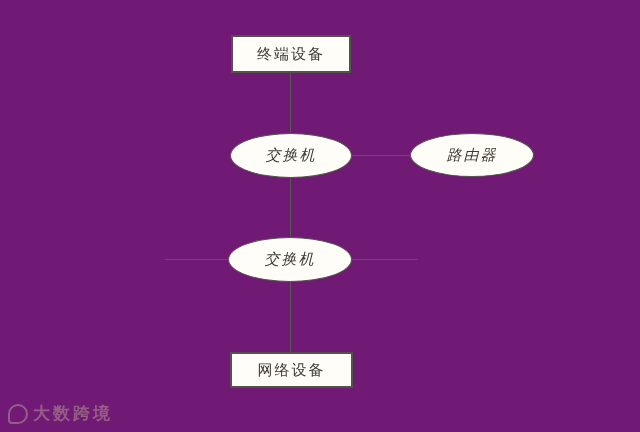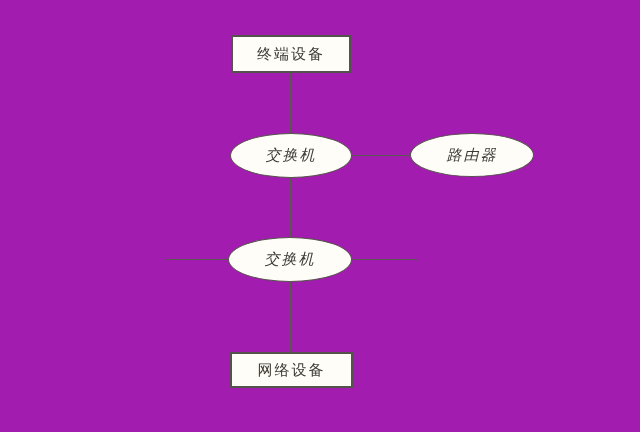--- a/index.html
+++ b/index.html
@@ -3,21 +3,21 @@
 <meta charset="utf-8">
 <style>
   html, body { margin: 0; padding: 0; }
   body {
     font-family: "Liberation Sans", "DejaVu Sans", sans-serif;
   }
   .canvas {
     position: relative;
     width: 640px;
     height: 432px;
-    background: #a21caf;
+    background: #701a75;
     overflow: hidden;
   }
   .node {
     position: absolute;
     display: flex;
     align-items: center;
     justify-content: center;
     background: #fffdf7;
     border: 1px solid #55524b;
     box-sizing: border-box;
@@ -100,14 +100,18 @@
 
   <div class="node ellipse n-switch-mid">
     <span>交换机</span>
   </div>
 
 
   <div class="node rect n-netdevice">
     <span>网络设备</span>
   </div>
 
+  <div class="watermark">
+    <span class="logo"></span>
+    <span>大数跨境</span>
+  </div>
 
 </div>
 
 </body></html>

